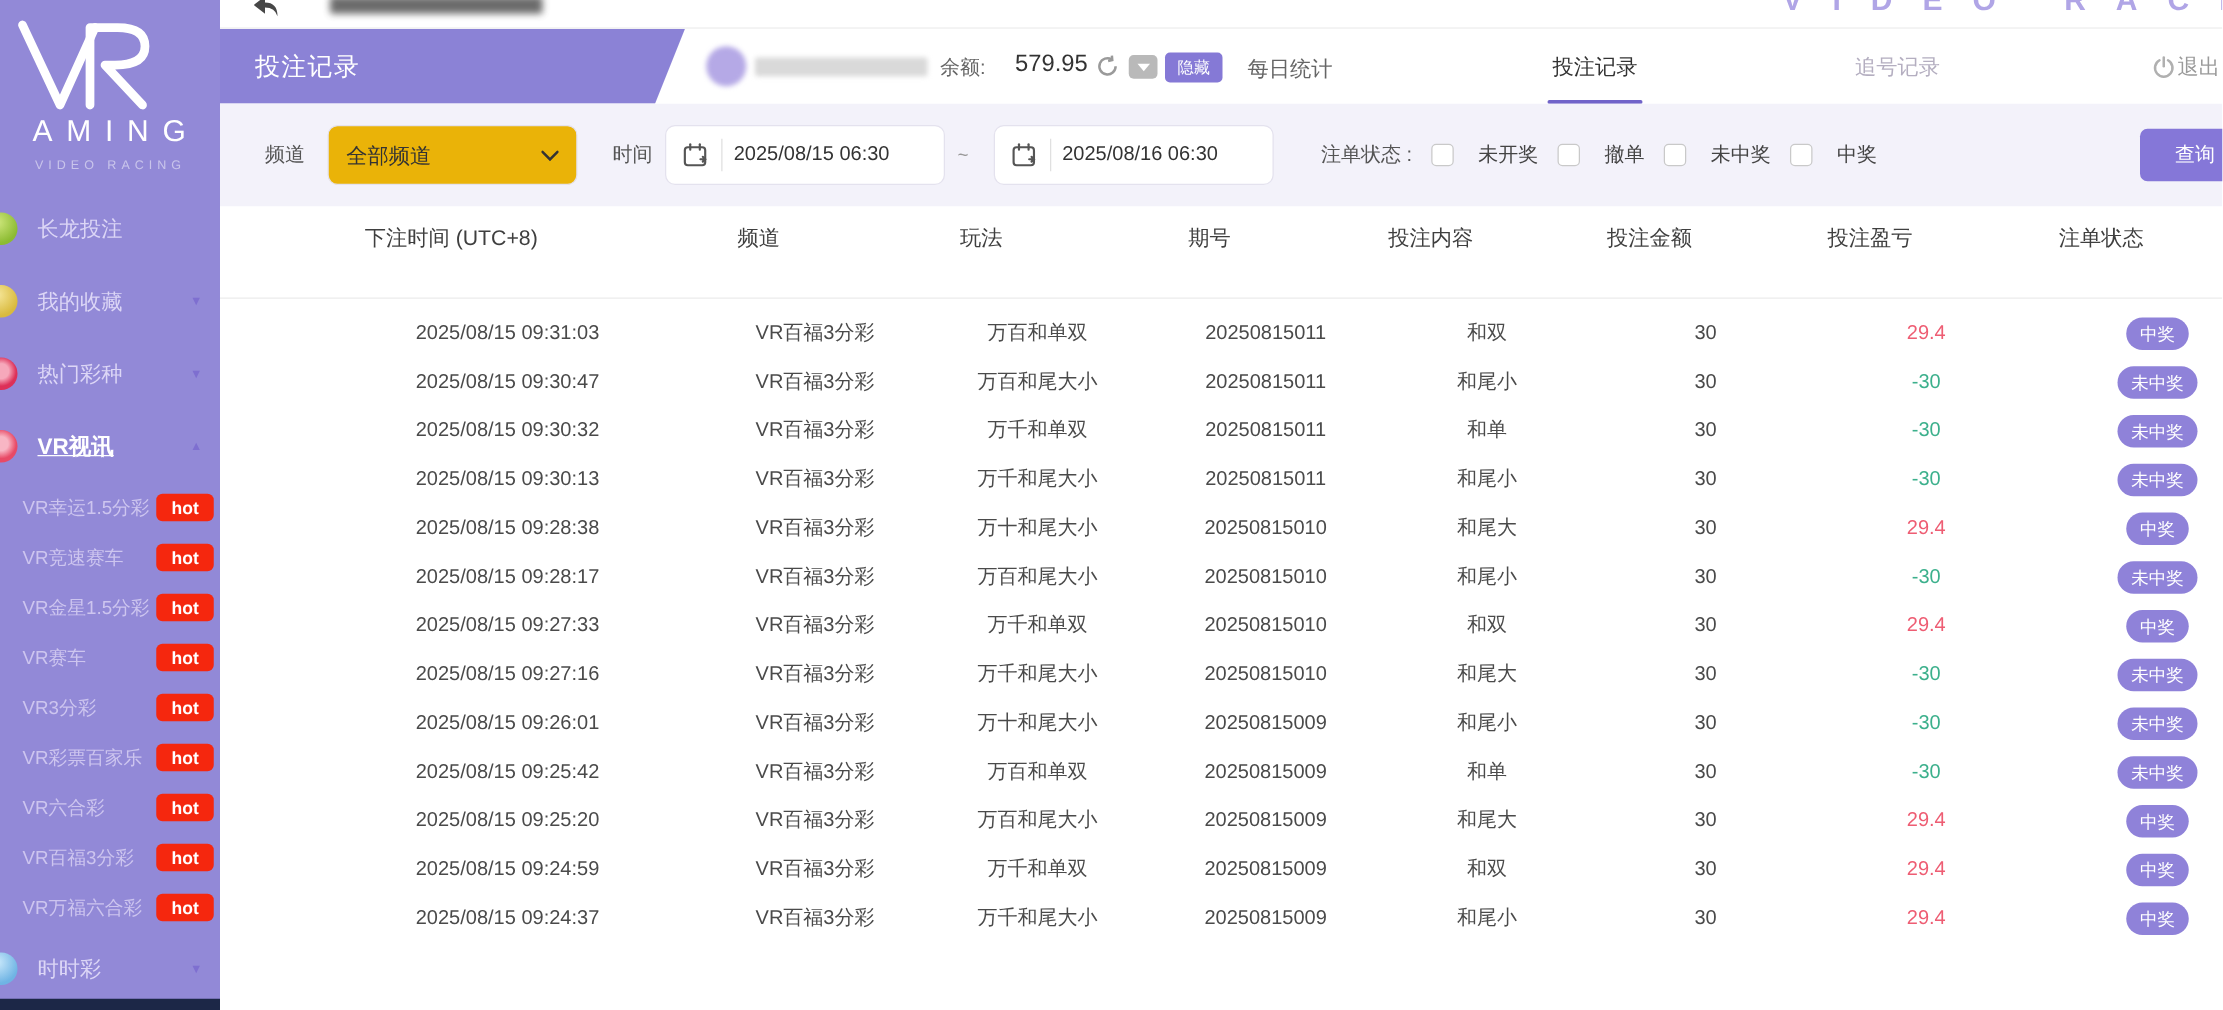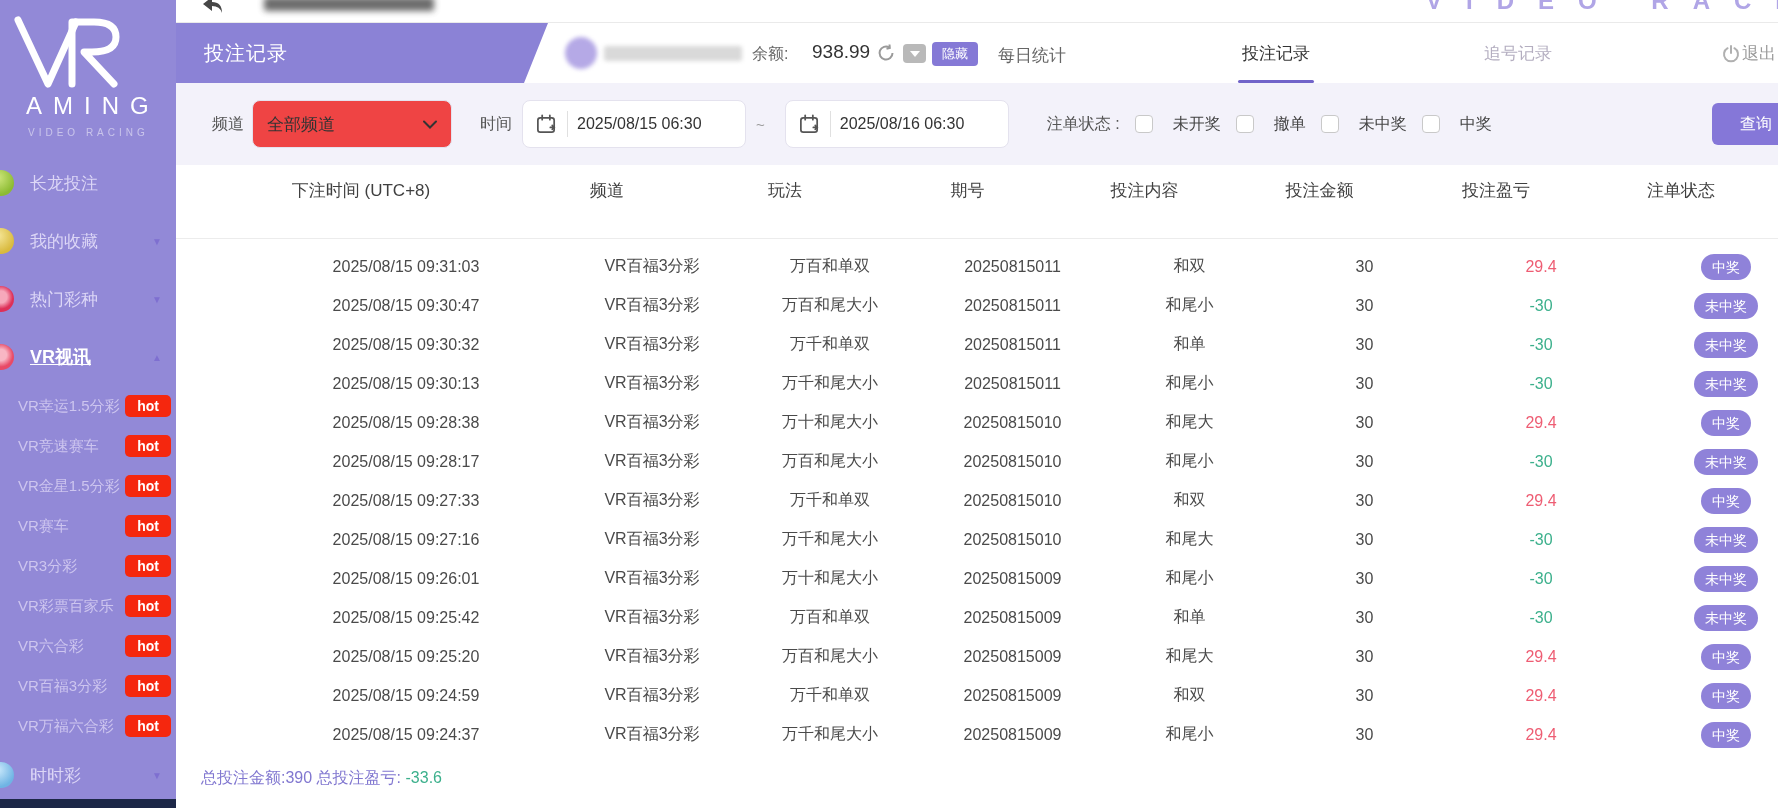--- a/index.html
+++ b/index.html
@@ -84,22 +84,22 @@
   .logout { position:absolute; left:1545px; top:19px; display:flex; align-items:center; gap:1px;
     color:#9a9a9a; font-size:17px; cursor:pointer; white-space:nowrap; }
 
   
   .filterbar {
     height:82px; background:#f3f2fa; display:flex; align-items:center;
     padding-left:36px; position:relative;
   }
   .f-label { color:#555; font-size:16px; flex:none; }
   .select-box {
-    width:200px; height:48px; background:#ef4444; border:1px solid #e4e2ee; border-radius:8px;
-    display:flex; align-items:center; padding:12px 14px; margin-left:8px;
+    width:200px; height:48px; background:#eab308; border:1px solid #e4e2ee; border-radius:8px;
+    display:flex; align-items:center; padding:12px 14px; margin-left:18px;
     font-size:17px; color:#333; cursor:pointer; flex:none;
   }
   .select-box .chev { margin-left:auto; }
   .time-label { margin-left:28px; }
   .date-box {
     width:224px; height:48px; background:#fff; border:1px solid #e4e2ee; border-radius:8px;
     display:flex; align-items:center; gap:9px; padding:0 12px; margin-left:10px;
     font-size:16px; color:#333; cursor:pointer; flex:none;
   }
   .date-divider { width:1px; height:26px; background:#e0e0e0; }
@@ -242,21 +242,21 @@
     <span class="watermark">VIDEO RACI</span>
   </div>
 
   <div class="header">
     <div class="header-left">
       <span>投注记录</span>
     </div>
     <span class="avatar"></span>
     <span class="user-blur"></span>
     <span class="balance-label">余额:</span>
-    <span class="balance-value">938.99</span>
+    <span class="balance-value">579.95</span>
     <span class="refresh-icon">
       <svg width="20" height="20" viewBox="0 0 20 20" fill="none" stroke="#9a9a9a" stroke-width="2">
         <path d="M16.5 10 A 6.5 6.5 0 1 1 13.4 4.5"></path>
         <path d="M13.5 1.5 L13.8 5 L10.5 5.8" fill="none"></path>
       </svg>
     </span>
     <span class="dropdown-btn">
       <span class="tri"></span>
     </span>
     <span class="hide-badge">隐藏</span>
@@ -480,21 +480,15 @@
       <span class="col c1 c-time">2025/08/15 09:24:37</span>
       <span class="col c2 c-channel">VR百福3分彩</span>
       <span class="col c3 c-play">万千和尾大小</span>
       <span class="col c4 c-issue">20250815009</span>
       <span class="col c5 c-content">和尾小</span>
       <span class="col c6 c-amount">30</span>
       <span class="col c7"><span class="profit c-profit win">29.4</span></span>
       <span class="col c8"><span class="pill c-status">中奖</span></span>
     </div>
   </div>
-    <div class="summary">
-      <span>总投注金额:</span><span>390</span>
-      <span> </span>
-      <span>总投注盈亏:</span>
-      <span class="neg"> -33.6</span>
-    </div>
   </div>
 
 </div>
 
 </body></html>

